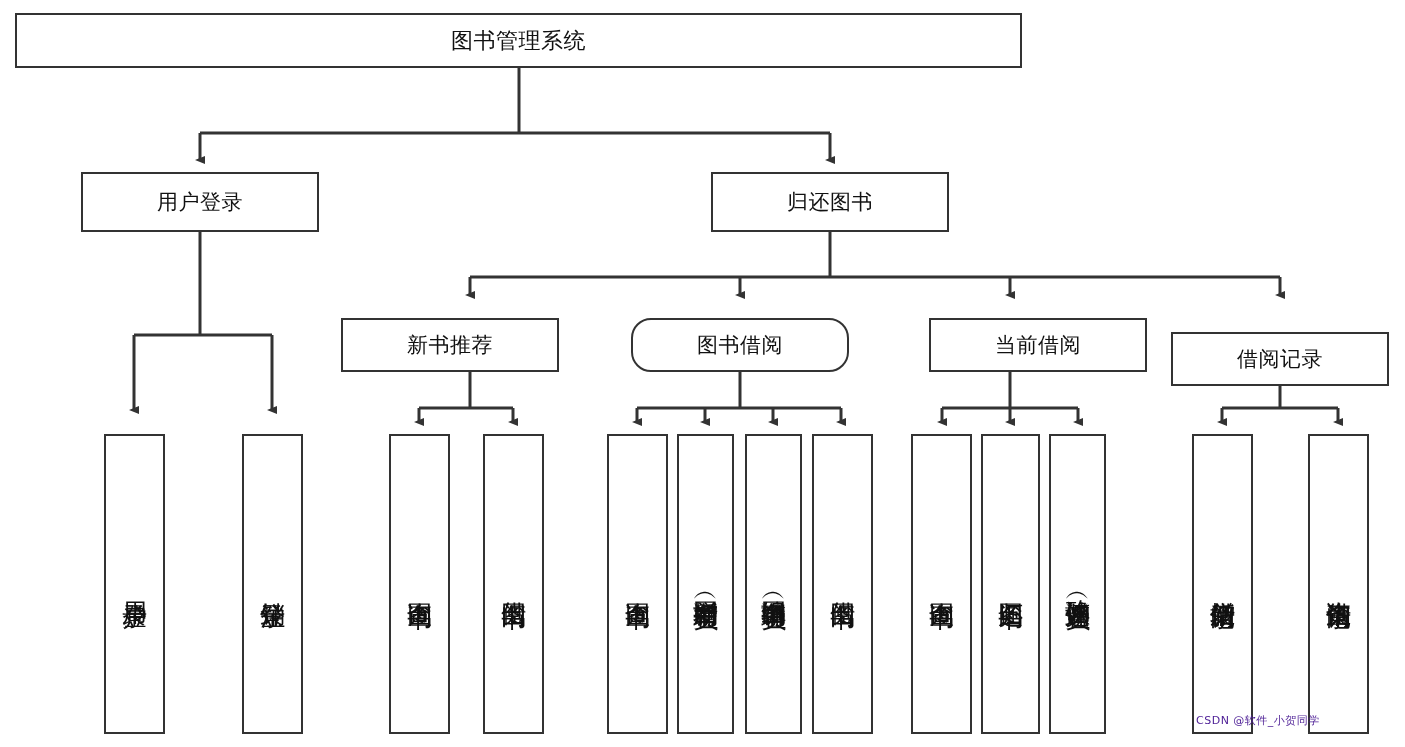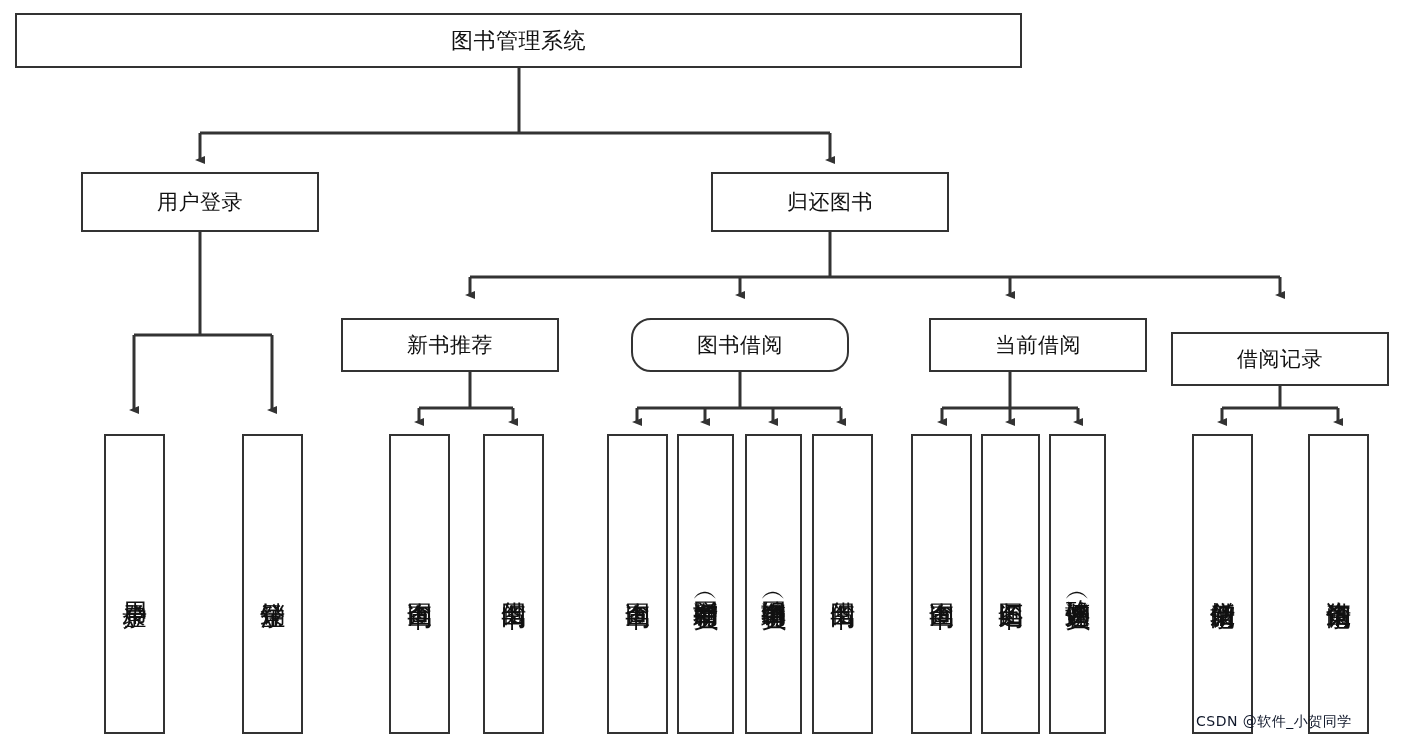--- a/index.html
+++ b/index.html
@@ -55,22 +55,22 @@
     writing-mode: vertical-rl;
     text-orientation: upright;
     font-size: 25px;
     line-height: 1.02;
     letter-spacing: 1px;
     white-space: nowrap;
     max-height: 270px;
   }
   .watermark {
     position: absolute;
-    font-size: 14px;
-    color: #0f172a;
+    font-size: 11px;
+    color: #4c1d95;
     white-space: nowrap;
     letter-spacing: 0.5px;
   }
 </style>
 </head>
 <body>
 
 <div id="canvas">
 
   <svg id="wires" viewBox="0 0 1405 747">

